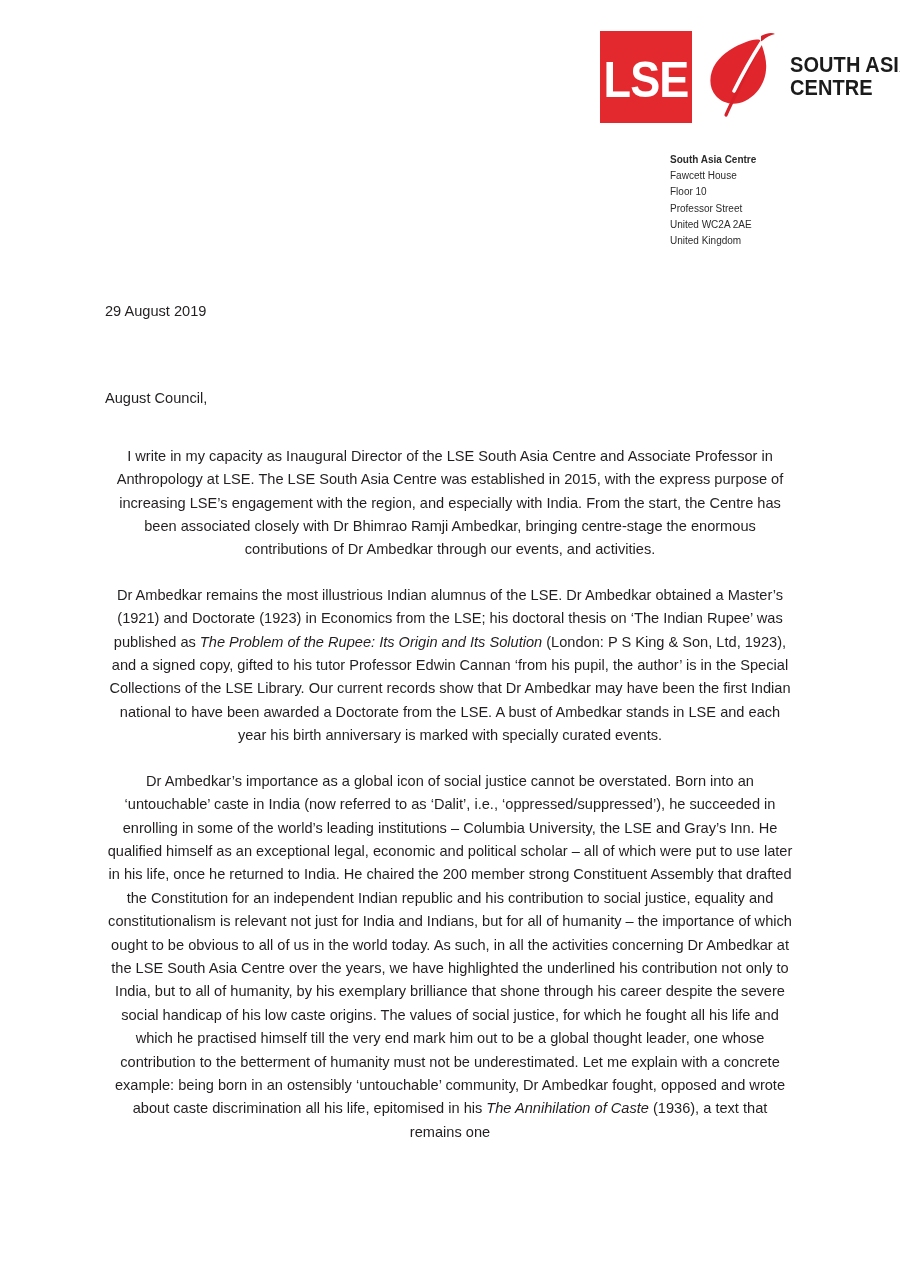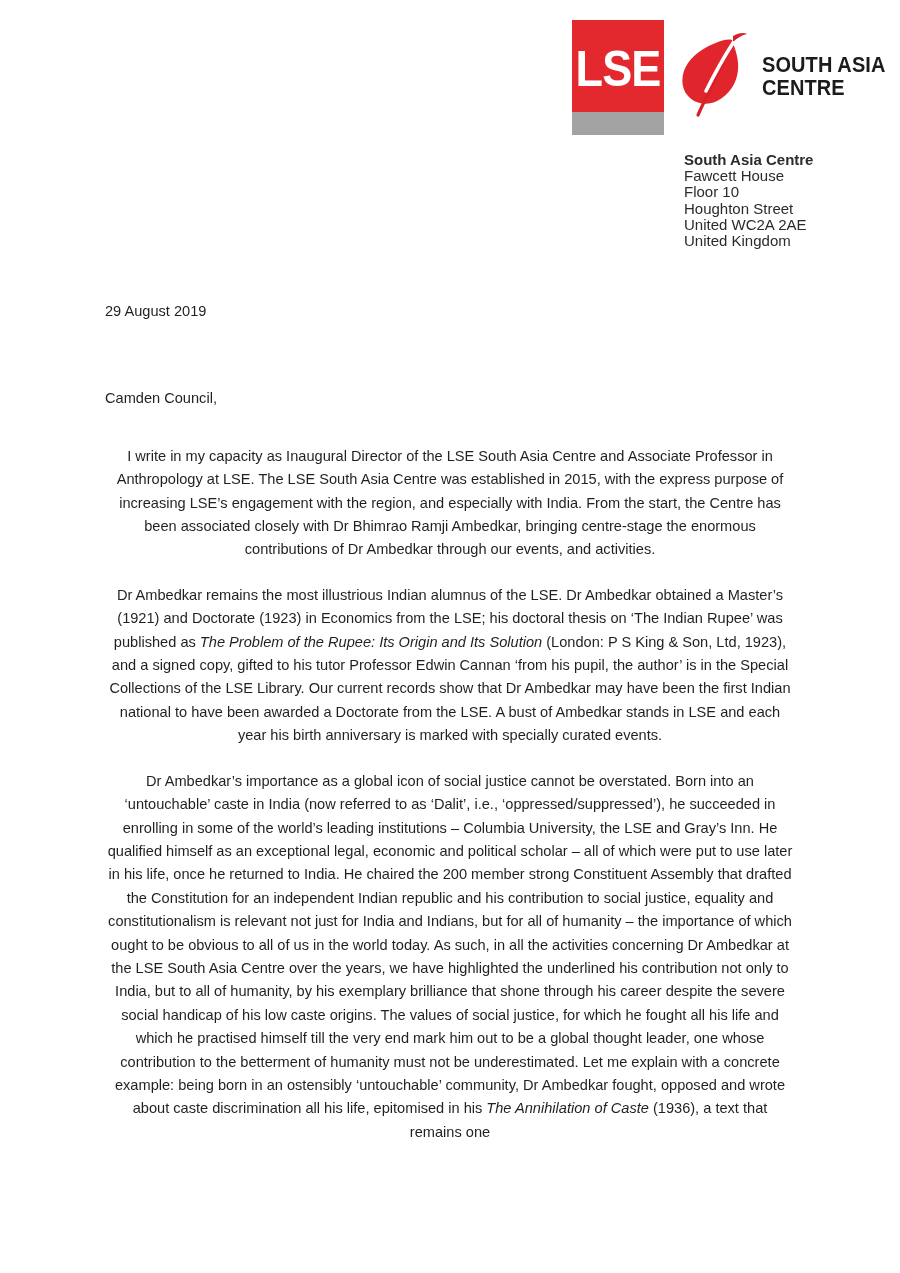--- a/index.html
+++ b/index.html
@@ -21,24 +21,25 @@
     position: absolute;
     top: 25px;
     left: 572px;
     width: 290px;
     height: 104px;
     display: flex;
     align-items: center;
   }
   .lse-mark {
     width: 92px;
-    height: 115px;
-    background: #a3a3a3;
+    height: 92px;
+    background: #fde047;
     position: relative;
     flex: 0 0 auto;
+    margin-left: 28px;
   }
   .lse-mark svg { display: block; width: 92px; height: 92px; }
 
   .leaf-mark {
     width: 78px;
     height: 100px;
     margin-left: 12px;
     flex: 0 0 auto;
   }
   .leaf-mark svg { display: block; width: 78px; height: 100px; }
@@ -53,23 +54,23 @@
     color: #1b1b1b;
     transform: scaleX(0.93);
     transform-origin: left center;
     white-space: nowrap;
   }
 
   
   .sender-address {
     position: absolute;
     top: 152px;
-    left: 684px;
+    left: 670px;
     font-family: "Liberation Sans", sans-serif;
-    font-size: 15px;
+    font-size: 10px;
     line-height: 16.2px;
     color: #2b2b2b;
   }
   .sender-address .org { font-weight: bold; }
 
   
   .letter {
     position: absolute;
     top: 300px;
     left: 105px;
@@ -124,31 +125,31 @@
     <div>SOUTH ASIA</div>
     <div>CENTRE</div>
   </div>
 
 </div>
 
 <div class="sender-address">
   <div class="org">South Asia Centre</div>
   <div>Fawcett House</div>
   <div>Floor 10</div>
-  <div>Houghton Street</div>
+  <div>Professor Street</div>
   <div>United WC2A 2AE</div>
   <div>United Kingdom</div>
 </div>
 
 <div class="letter">
 
   <p class="date-line">29 August 2019</p>
 
   <div class="recipient">
-    <div>Camden Council,</div>
+    <div>August Council,</div>
   </div>
 
 
   <p class="para">I write in my capacity as Inaugural Director of the LSE South Asia Centre and Associate Professor in Anthropology at LSE. The LSE South Asia Centre was established in 2015, with the express purpose of increasing LSE’s engagement with the region, and especially with India. From the start, the Centre has been associated closely with Dr Bhimrao Ramji Ambedkar, bringing centre-stage the enormous contributions of Dr Ambedkar through our events, and activities.</p>
 
   <p class="para">
     <span>Dr Ambedkar remains the most illustrious Indian alumnus of the LSE. Dr Ambedkar obtained a Master’s (1921) and Doctorate (1923) in Economics from the LSE; his doctoral thesis on ‘The Indian Rupee’ was published as </span><em>The Problem of the Rupee: Its Origin and Its Solution</em><span> (London: P S King &amp; Son, Ltd, 1923), and a signed copy, gifted to his tutor Professor Edwin Cannan ‘from his pupil, the author’ is in the Special Collections of the LSE Library. Our current records show that Dr Ambedkar may have been the first Indian national to have been awarded a Doctorate from the LSE.  A bust of Ambedkar stands in LSE and each year his birth anniversary is marked with specially curated events.</span>
   </p>
 
   <p class="para">

